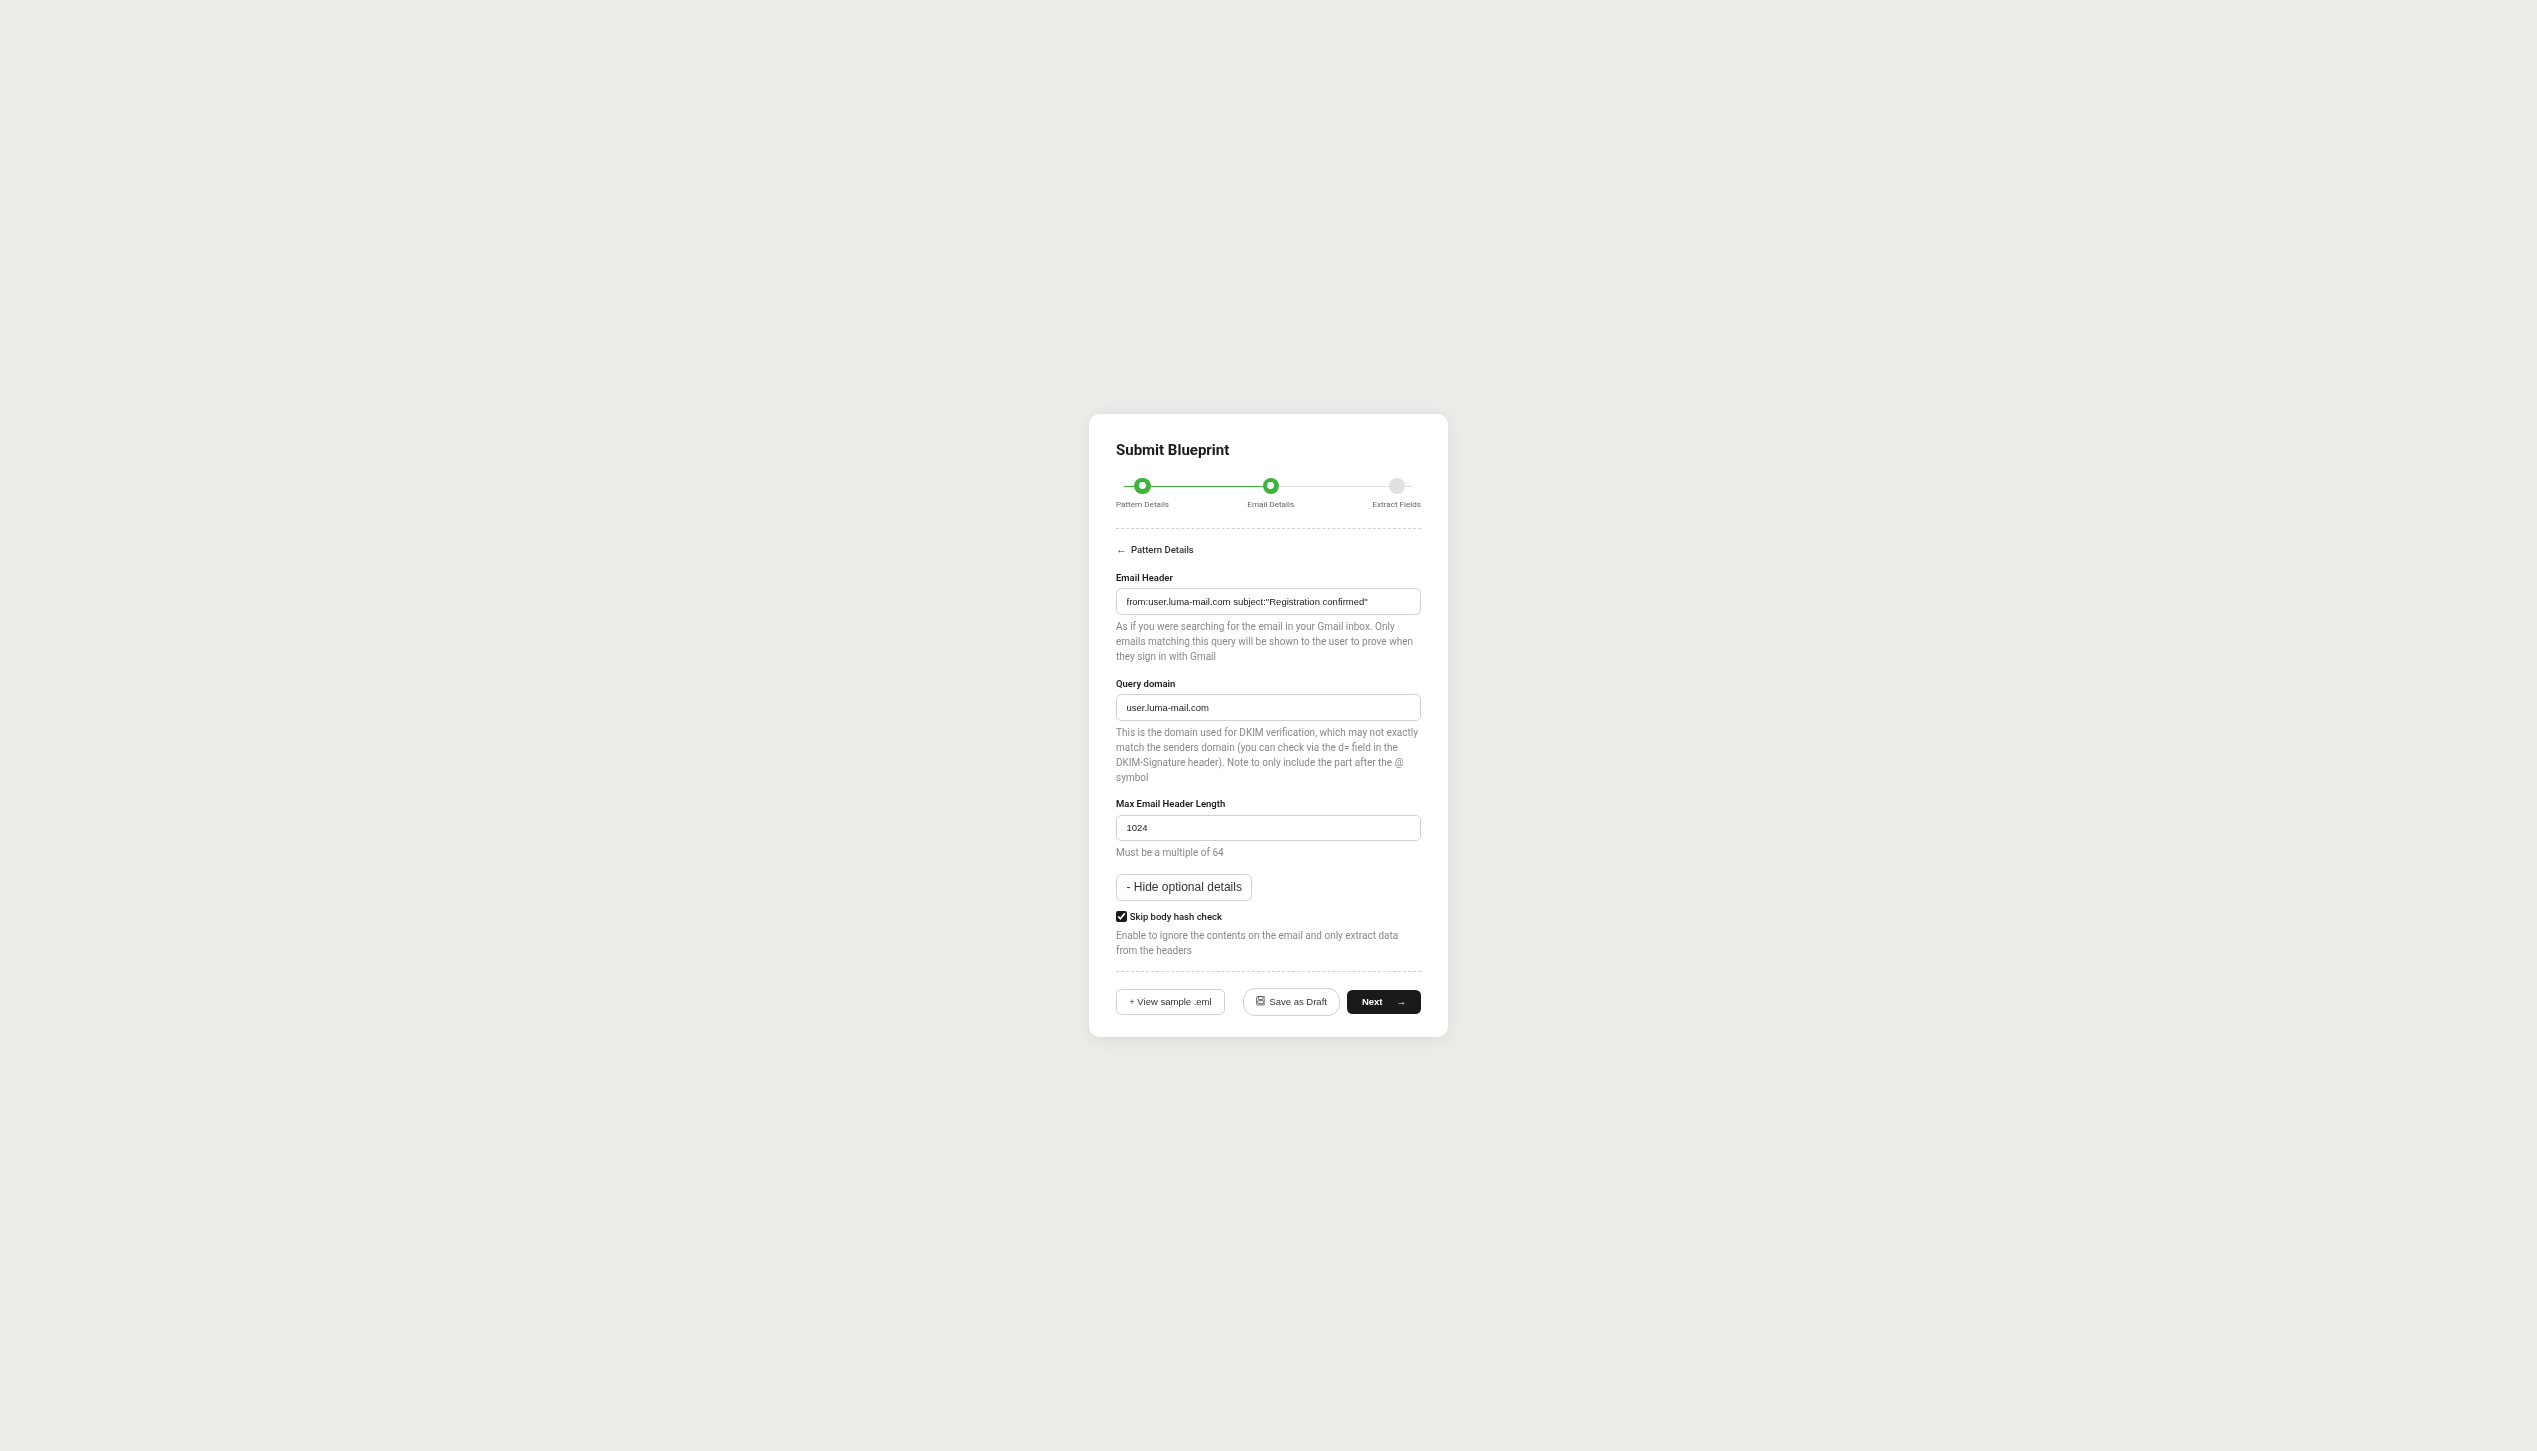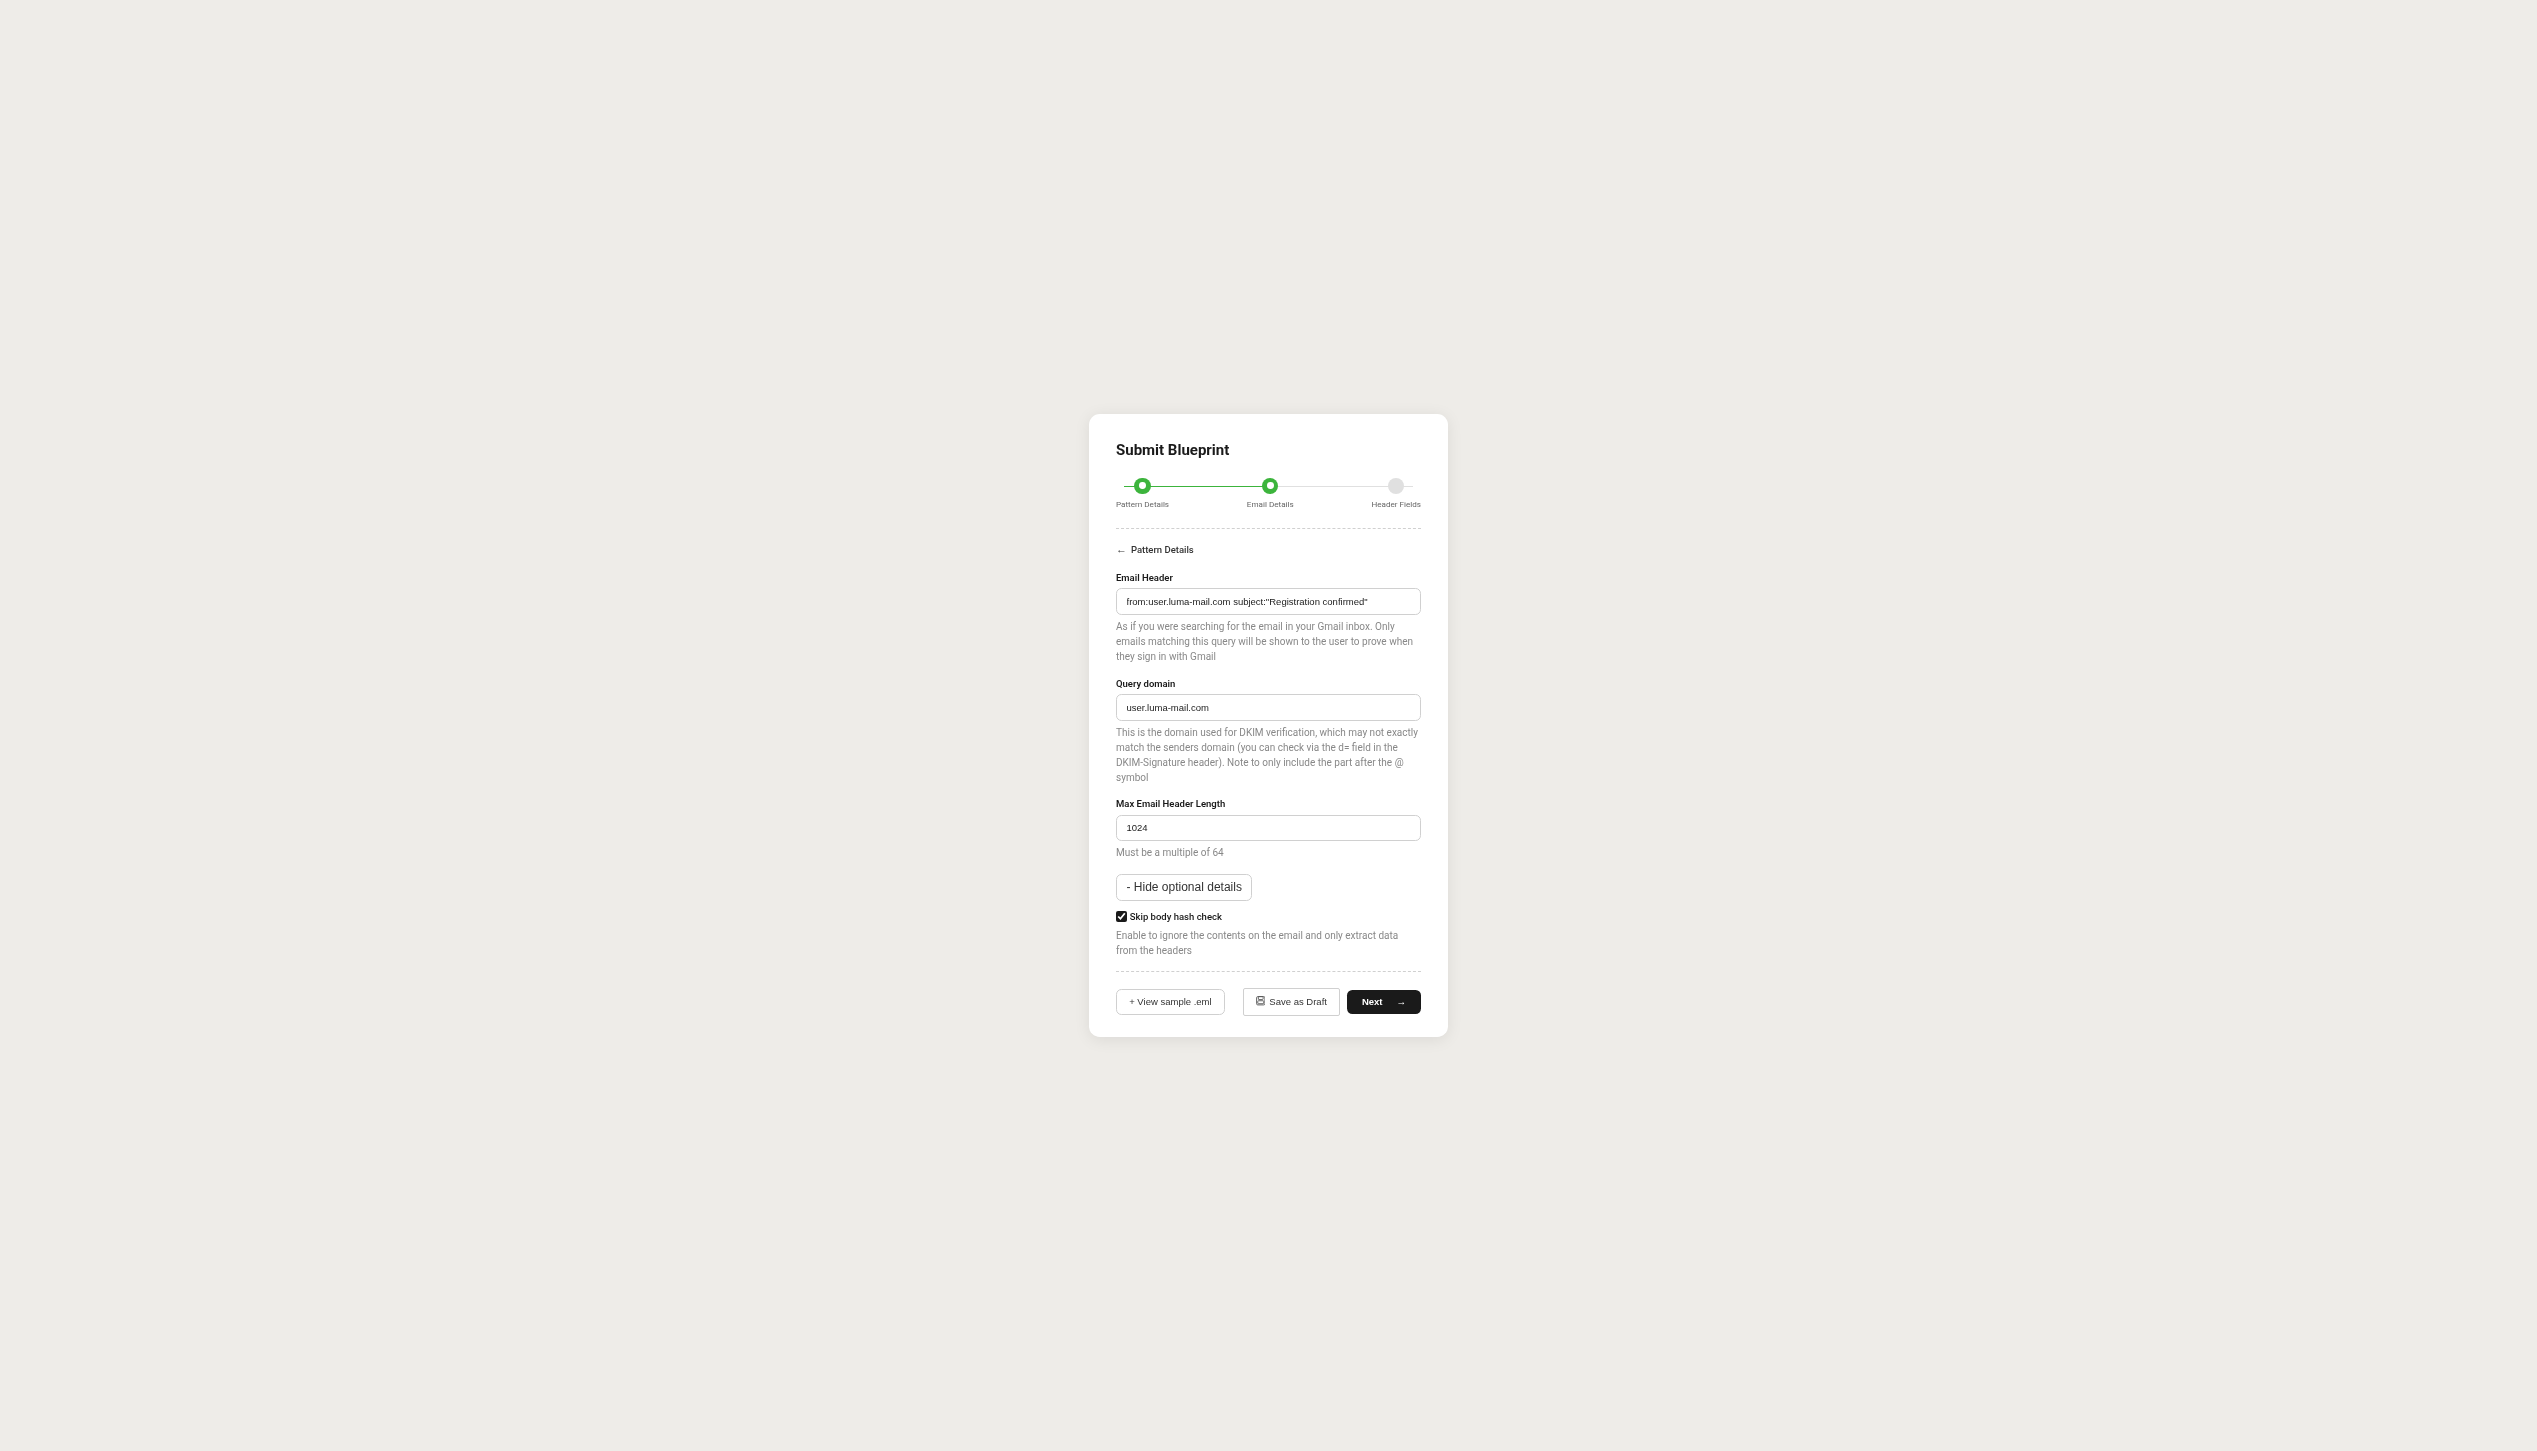--- a/index.html
+++ b/index.html
@@ -203,21 +203,21 @@
 
     .footer-right {
       display: flex;
       align-items: center;
       gap: 6.8px;
     }
 
     .save-draft-btn {
       border: 1px solid #d0d0d0;
       background: #fff;
-      border-radius: 2px;
+      border-radius: 12px;
       padding: 6.8px 12.2px;
       font-size: 9.5px;
       color: #333;
       cursor: pointer;
       font-weight: 500;
       display: flex;
       align-items: center;
       gap: 4.1px;
     }
 
@@ -254,21 +254,21 @@
       <span class="step-label">Pattern Details</span>
     </div>
     <div class="progress-step">
       <div class="step-dot active">
         <div class="step-dot-inner"></div>
       </div>
       <span class="step-label">Email Details</span>
     </div>
     <div class="progress-step">
       <div class="step-dot"></div>
-      <span class="step-label">Header Fields</span>
+      <span class="step-label">Extract Fields</span>
     </div>
   </div>
 
   <hr class="divider">
 
   
   <div class="back-link">
     <span class="back-arrow">←</span>
     <span>Pattern Details</span>
   </div>

